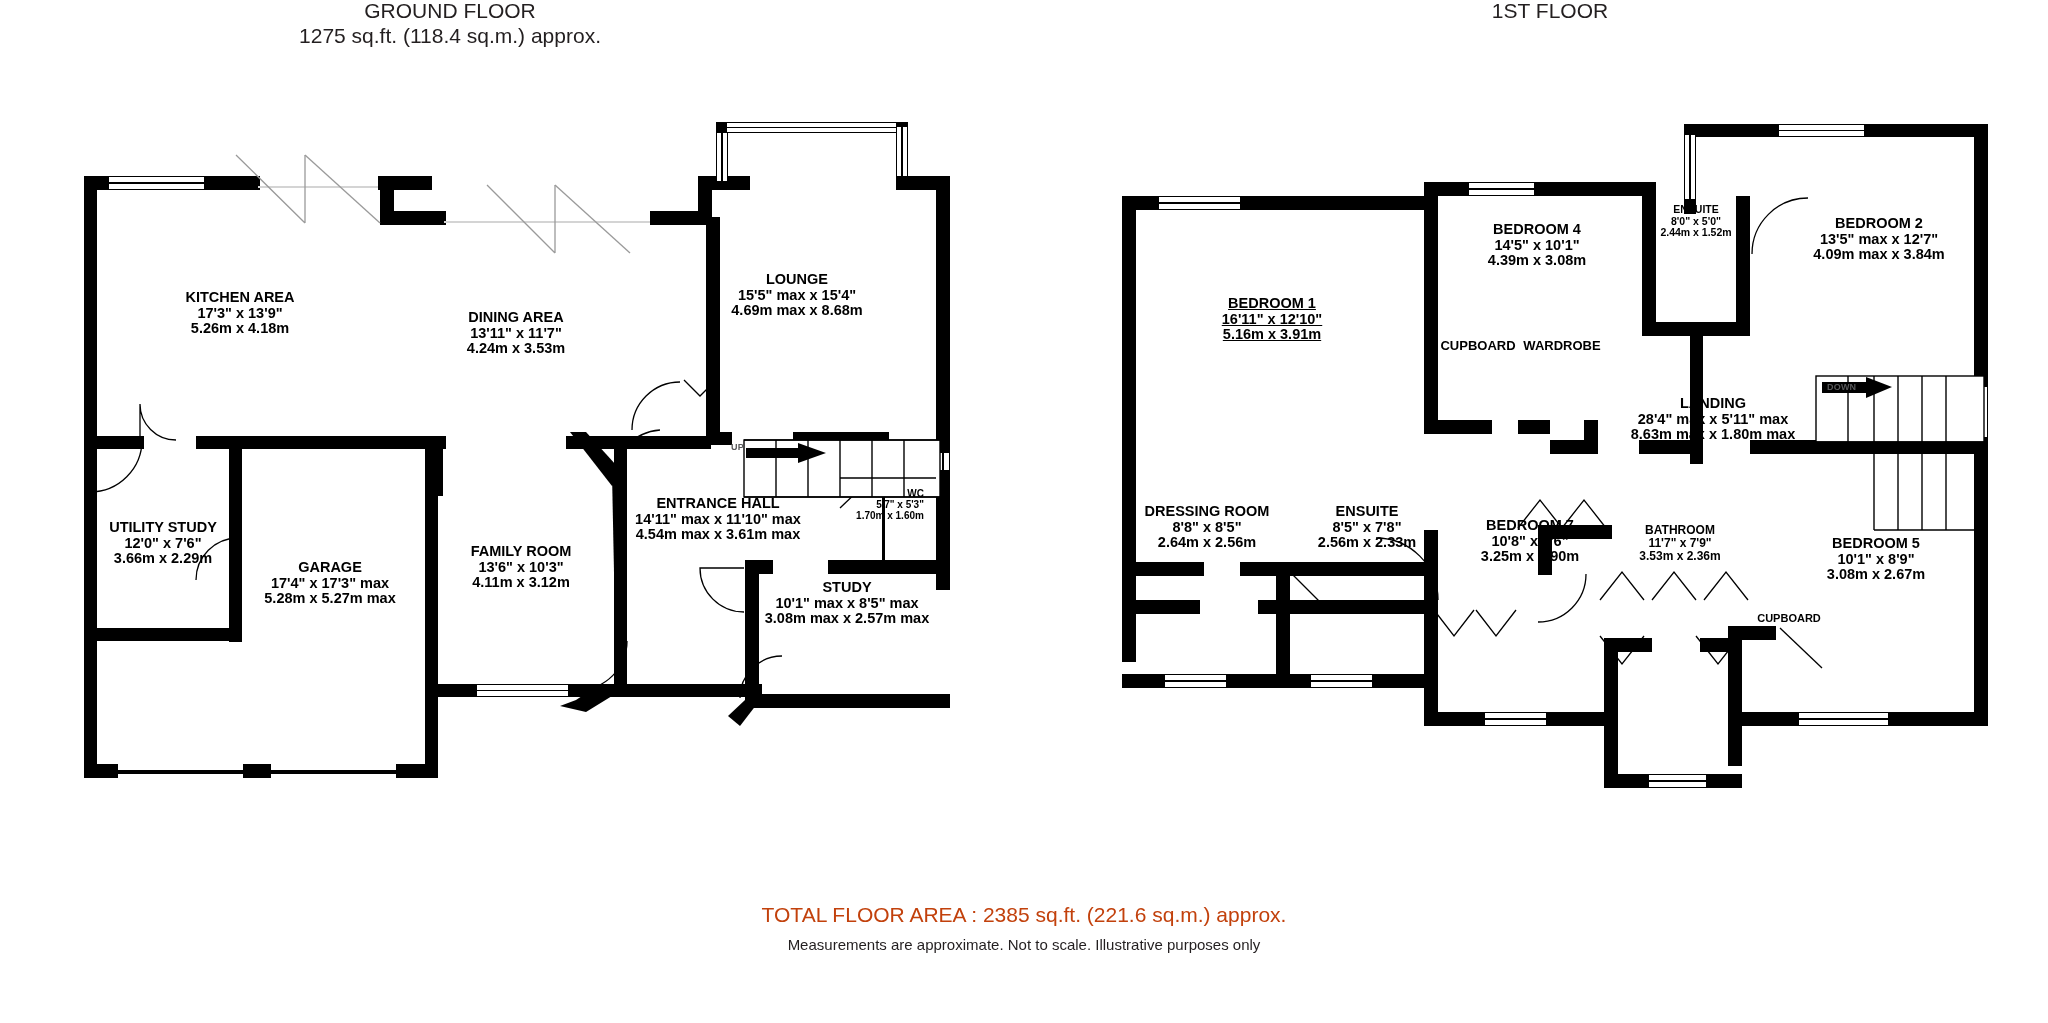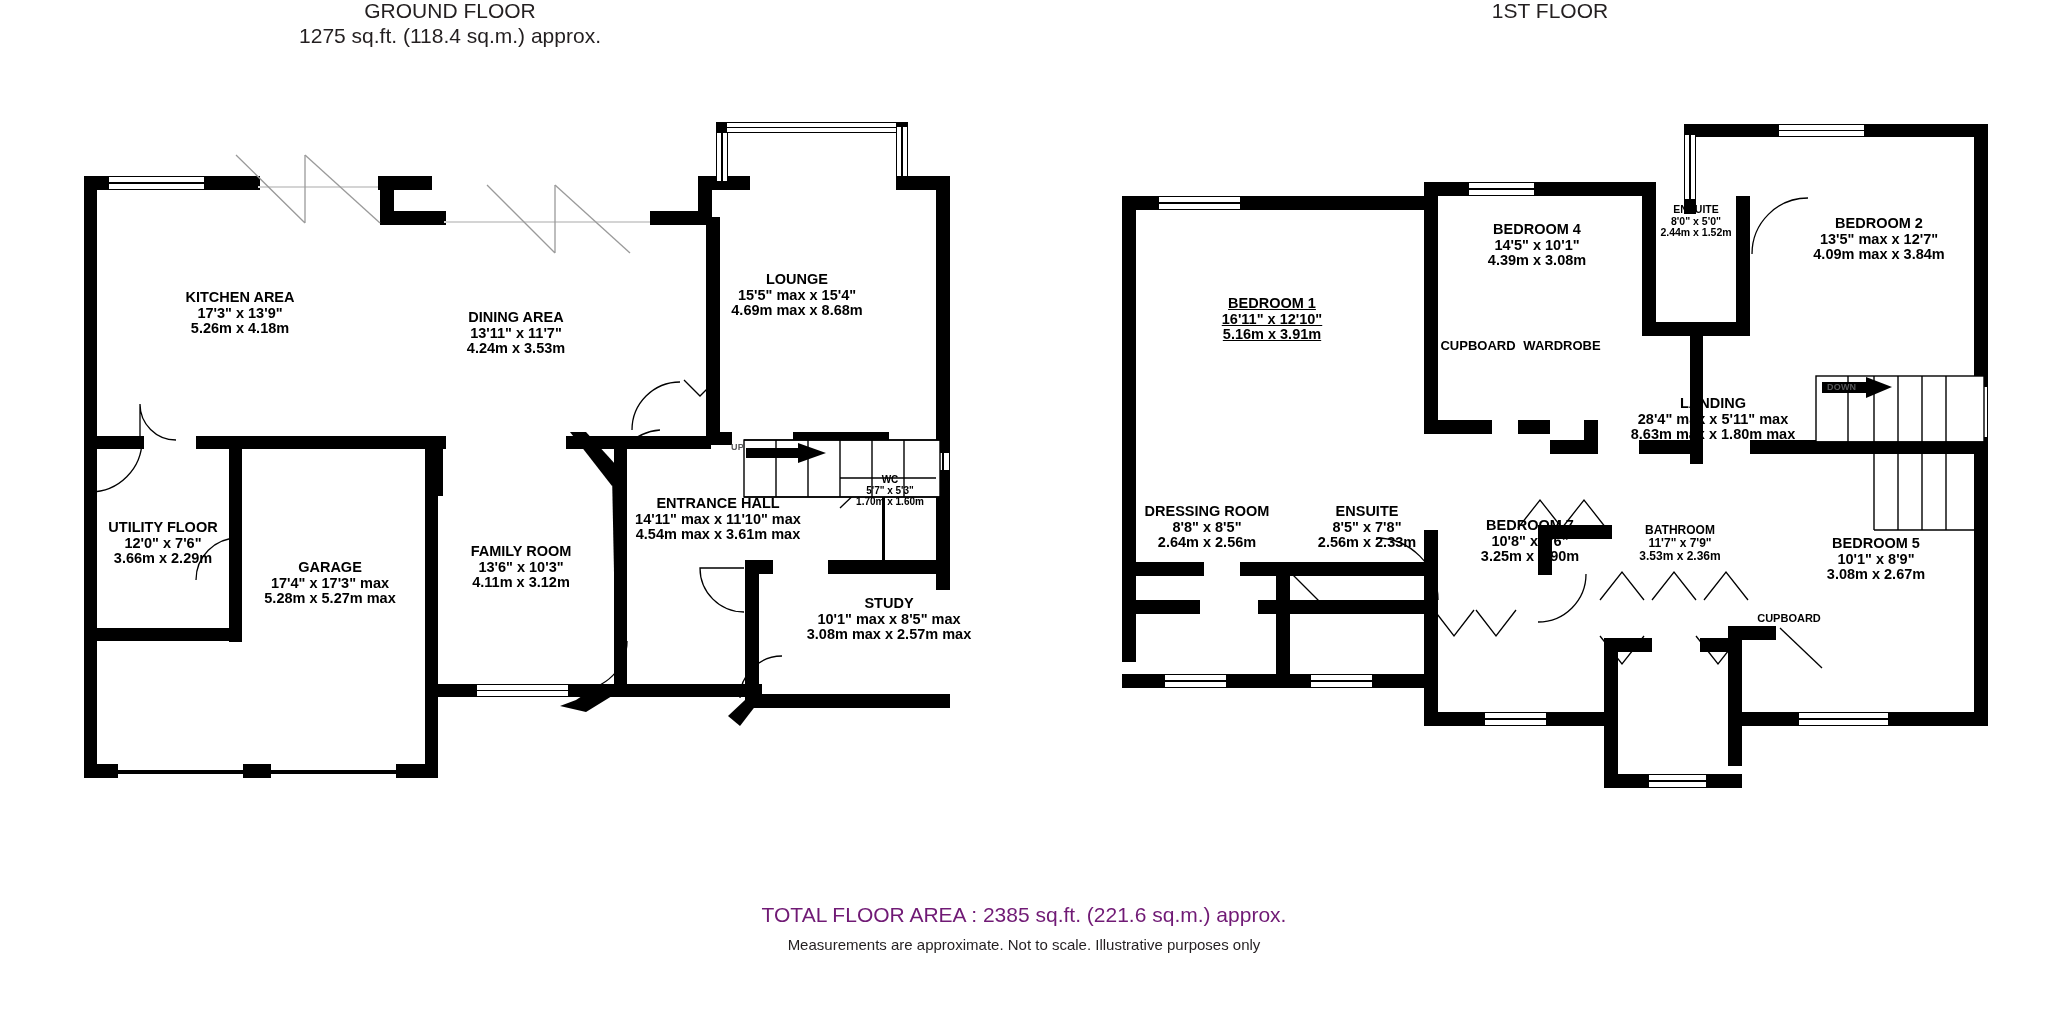--- a/index.html
+++ b/index.html
@@ -35,21 +35,21 @@
   }
   .floor-heading .ft-title { display:block; }
   .floor-heading .ft-area  { display:block; }
 
   
   .footer-total {
     position: absolute;
     width: 100%;
     text-align: center;
     font-size: 21px;
-    color: #701a75;
+    color: #c2410c;
     white-space: nowrap;
   }
   .footer-note {
     position: absolute;
     width: 100%;
     text-align: center;
     font-size: 15px;
     line-height: 19px;
     color: #231f20;
   }
@@ -436,21 +436,21 @@
     <span class="rl-met">4.24m  x 3.53m</span>
   </div>
 
   <div class="room-label" style="left:797px; top:272px;">
     <span class="rl-name">LOUNGE</span>
     <span class="rl-imp">15'5" max x 15'4"</span>
     <span class="rl-met">4.69m max x 8.68m</span>
   </div>
 
   <div class="room-label" style="left:163px; top:520px;">
-    <span class="rl-name">UTILITY FLOOR</span>
+    <span class="rl-name">UTILITY STUDY</span>
     <span class="rl-imp">12'0"  x 7'6"</span>
     <span class="rl-met">3.66m  x 2.29m</span>
   </div>
 
   <div class="room-label" style="left:330px; top:560px;">
     <span class="rl-name">GARAGE</span>
     <span class="rl-imp">17'4"  x 17'3" max</span>
     <span class="rl-met">5.28m  x 5.27m max</span>
   </div>
 
@@ -459,27 +459,27 @@
     <span class="rl-imp">13'6"  x 10'3"</span>
     <span class="rl-met">4.11m  x 3.12m</span>
   </div>
 
   <div class="room-label" style="left:718px; top:496px;">
     <span class="rl-name">ENTRANCE HALL</span>
     <span class="rl-imp">14'11" max x 11'10" max</span>
     <span class="rl-met">4.54m max x 3.61m max</span>
   </div>
 
-  <div class="room-label sz-tiny" style="left:890px; top:474px;">
+  <div class="room-label sz-tiny" style="left:890px; top:488px;text-align:right;">
     <span class="rl-name">WC</span>
     <span class="rl-imp">5'7"  x 5'3"</span>
     <span class="rl-met">1.70m  x 1.60m</span>
   </div>
 
-  <div class="room-label" style="left:847px; top:596px;margin-left:42px;">
+  <div class="room-label" style="left:847px; top:580px;">
     <span class="rl-name">STUDY</span>
     <span class="rl-imp">10'1" max x 8'5" max</span>
     <span class="rl-met">3.08m max x 2.57m max</span>
   </div>
 
   <div class="stair-dir" style="left:731px; top:442px;">UP</div>
 
   <div class="room-label" style="left:1272px; top:296px;text-decoration:underline;">
     <span class="rl-name">BEDROOM 1</span>
     <span class="rl-imp">16'11"  x 12'10"</span>

